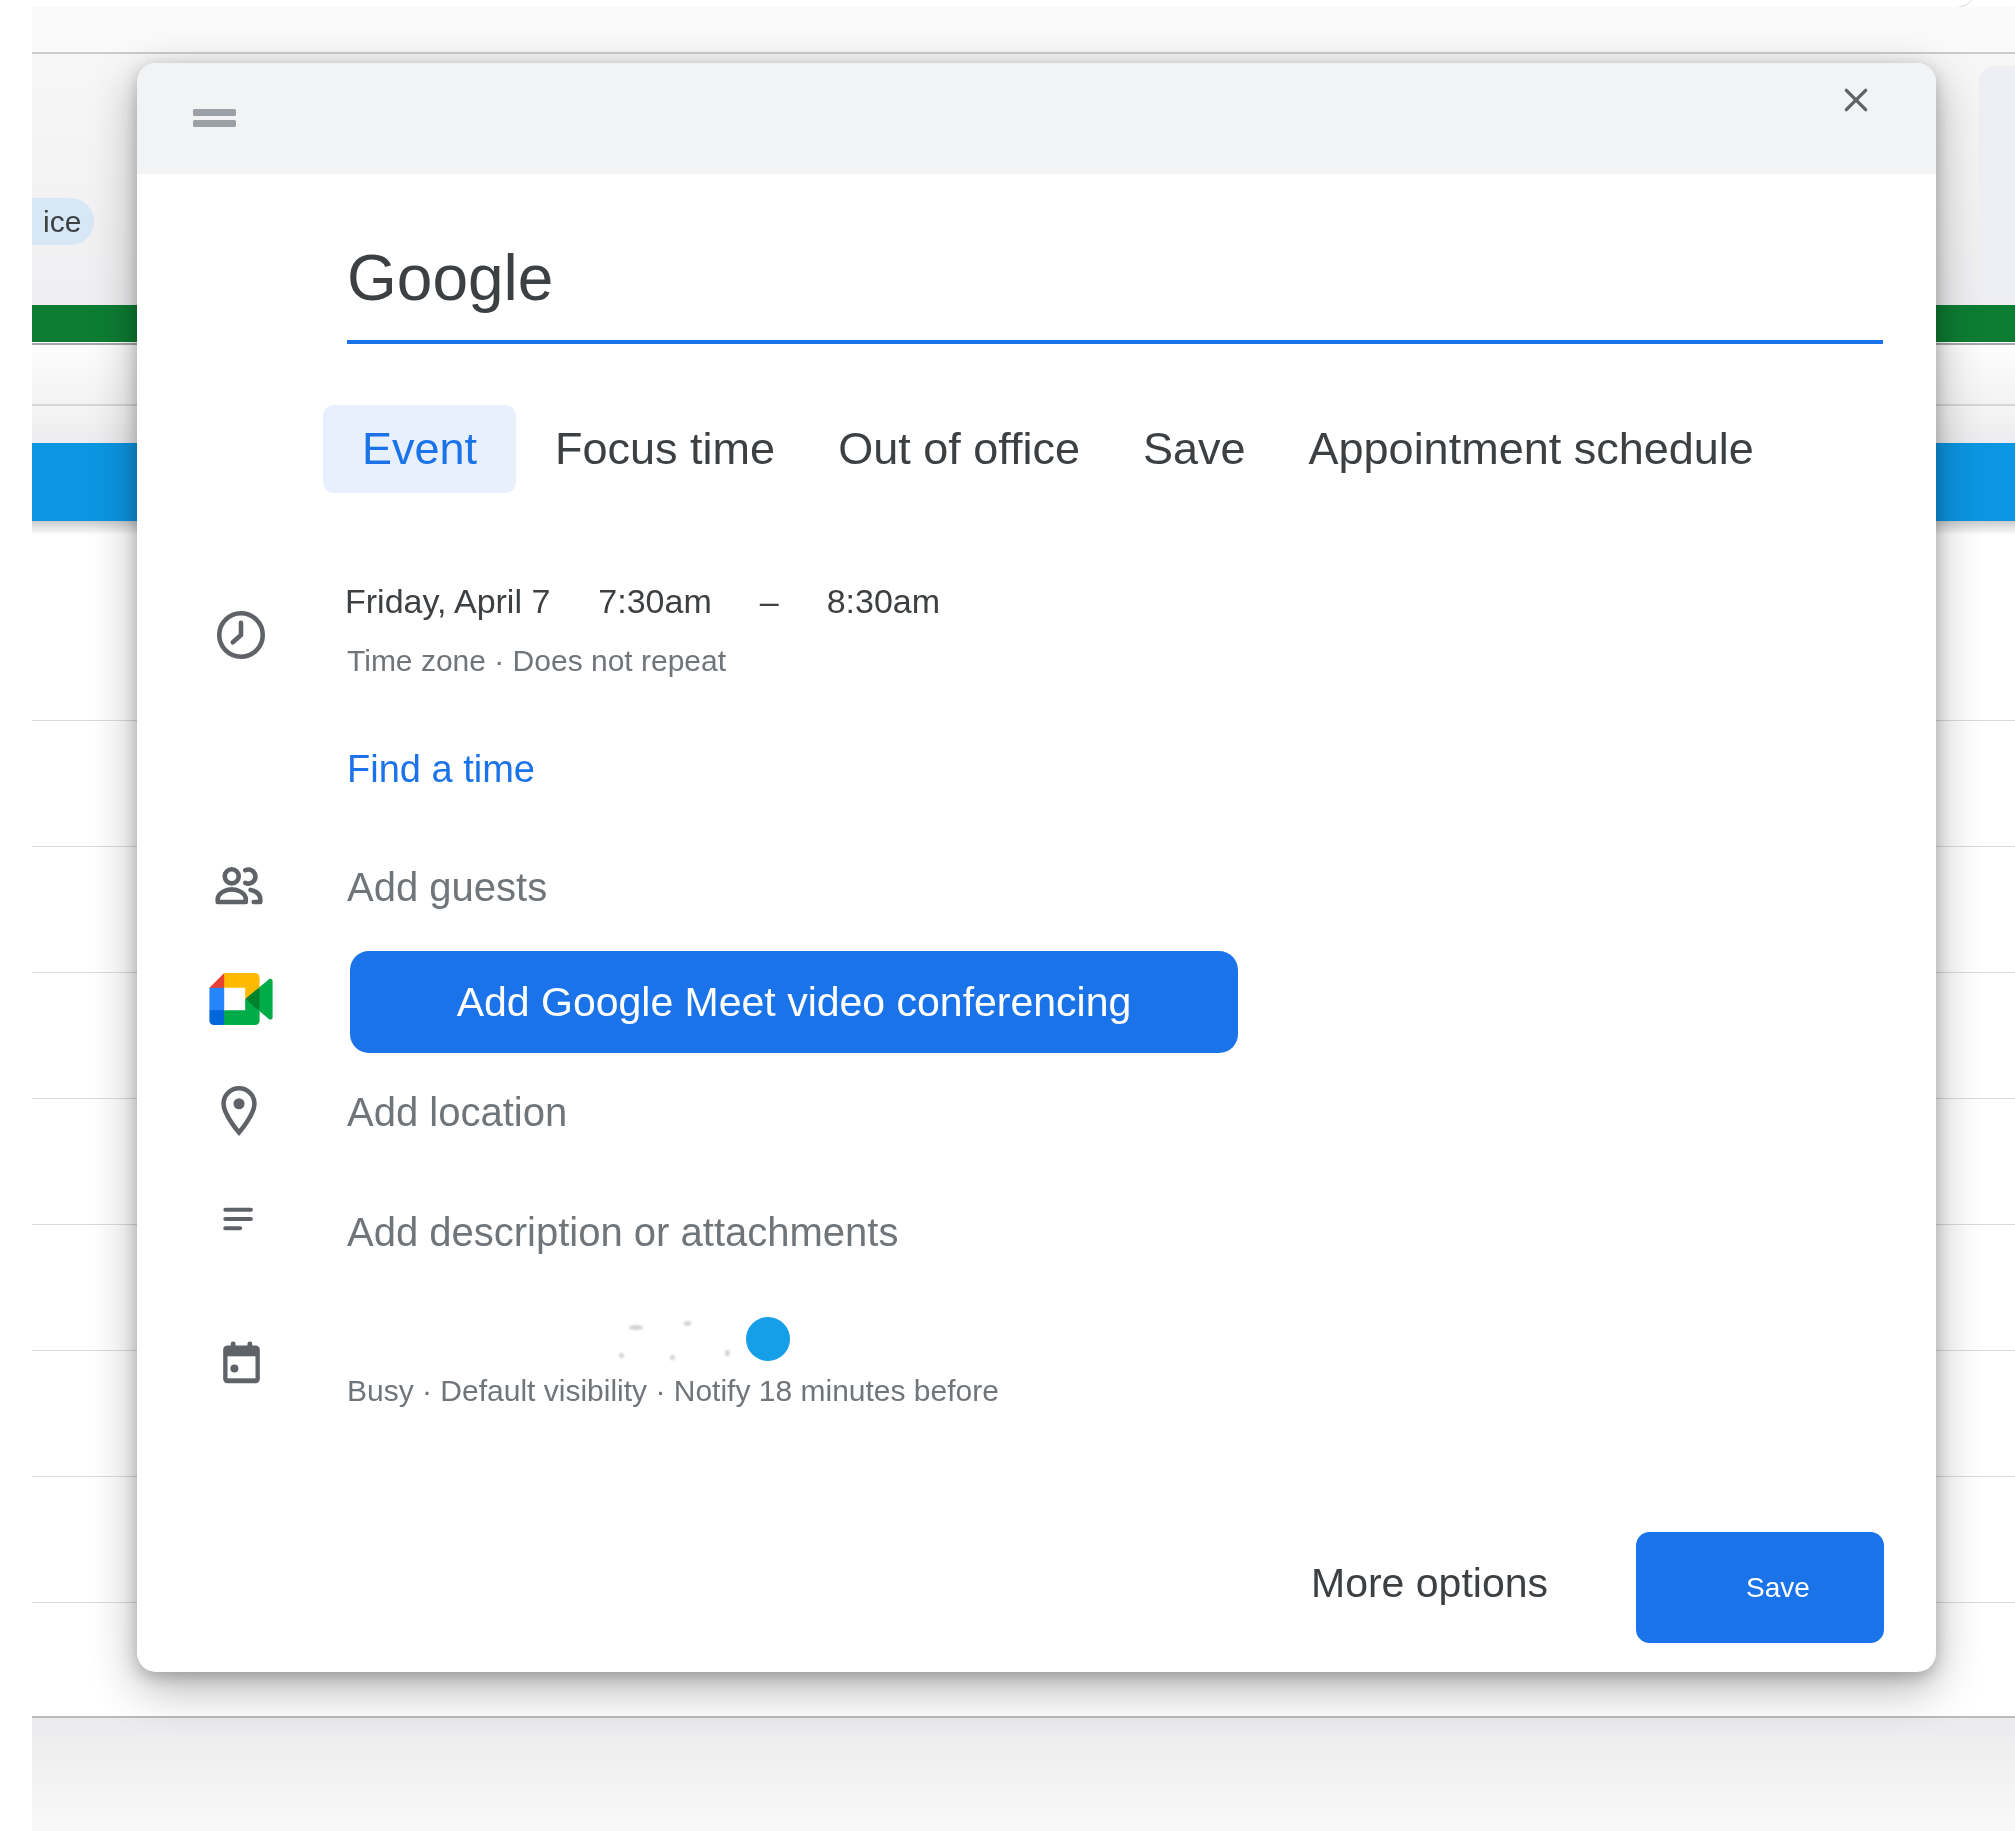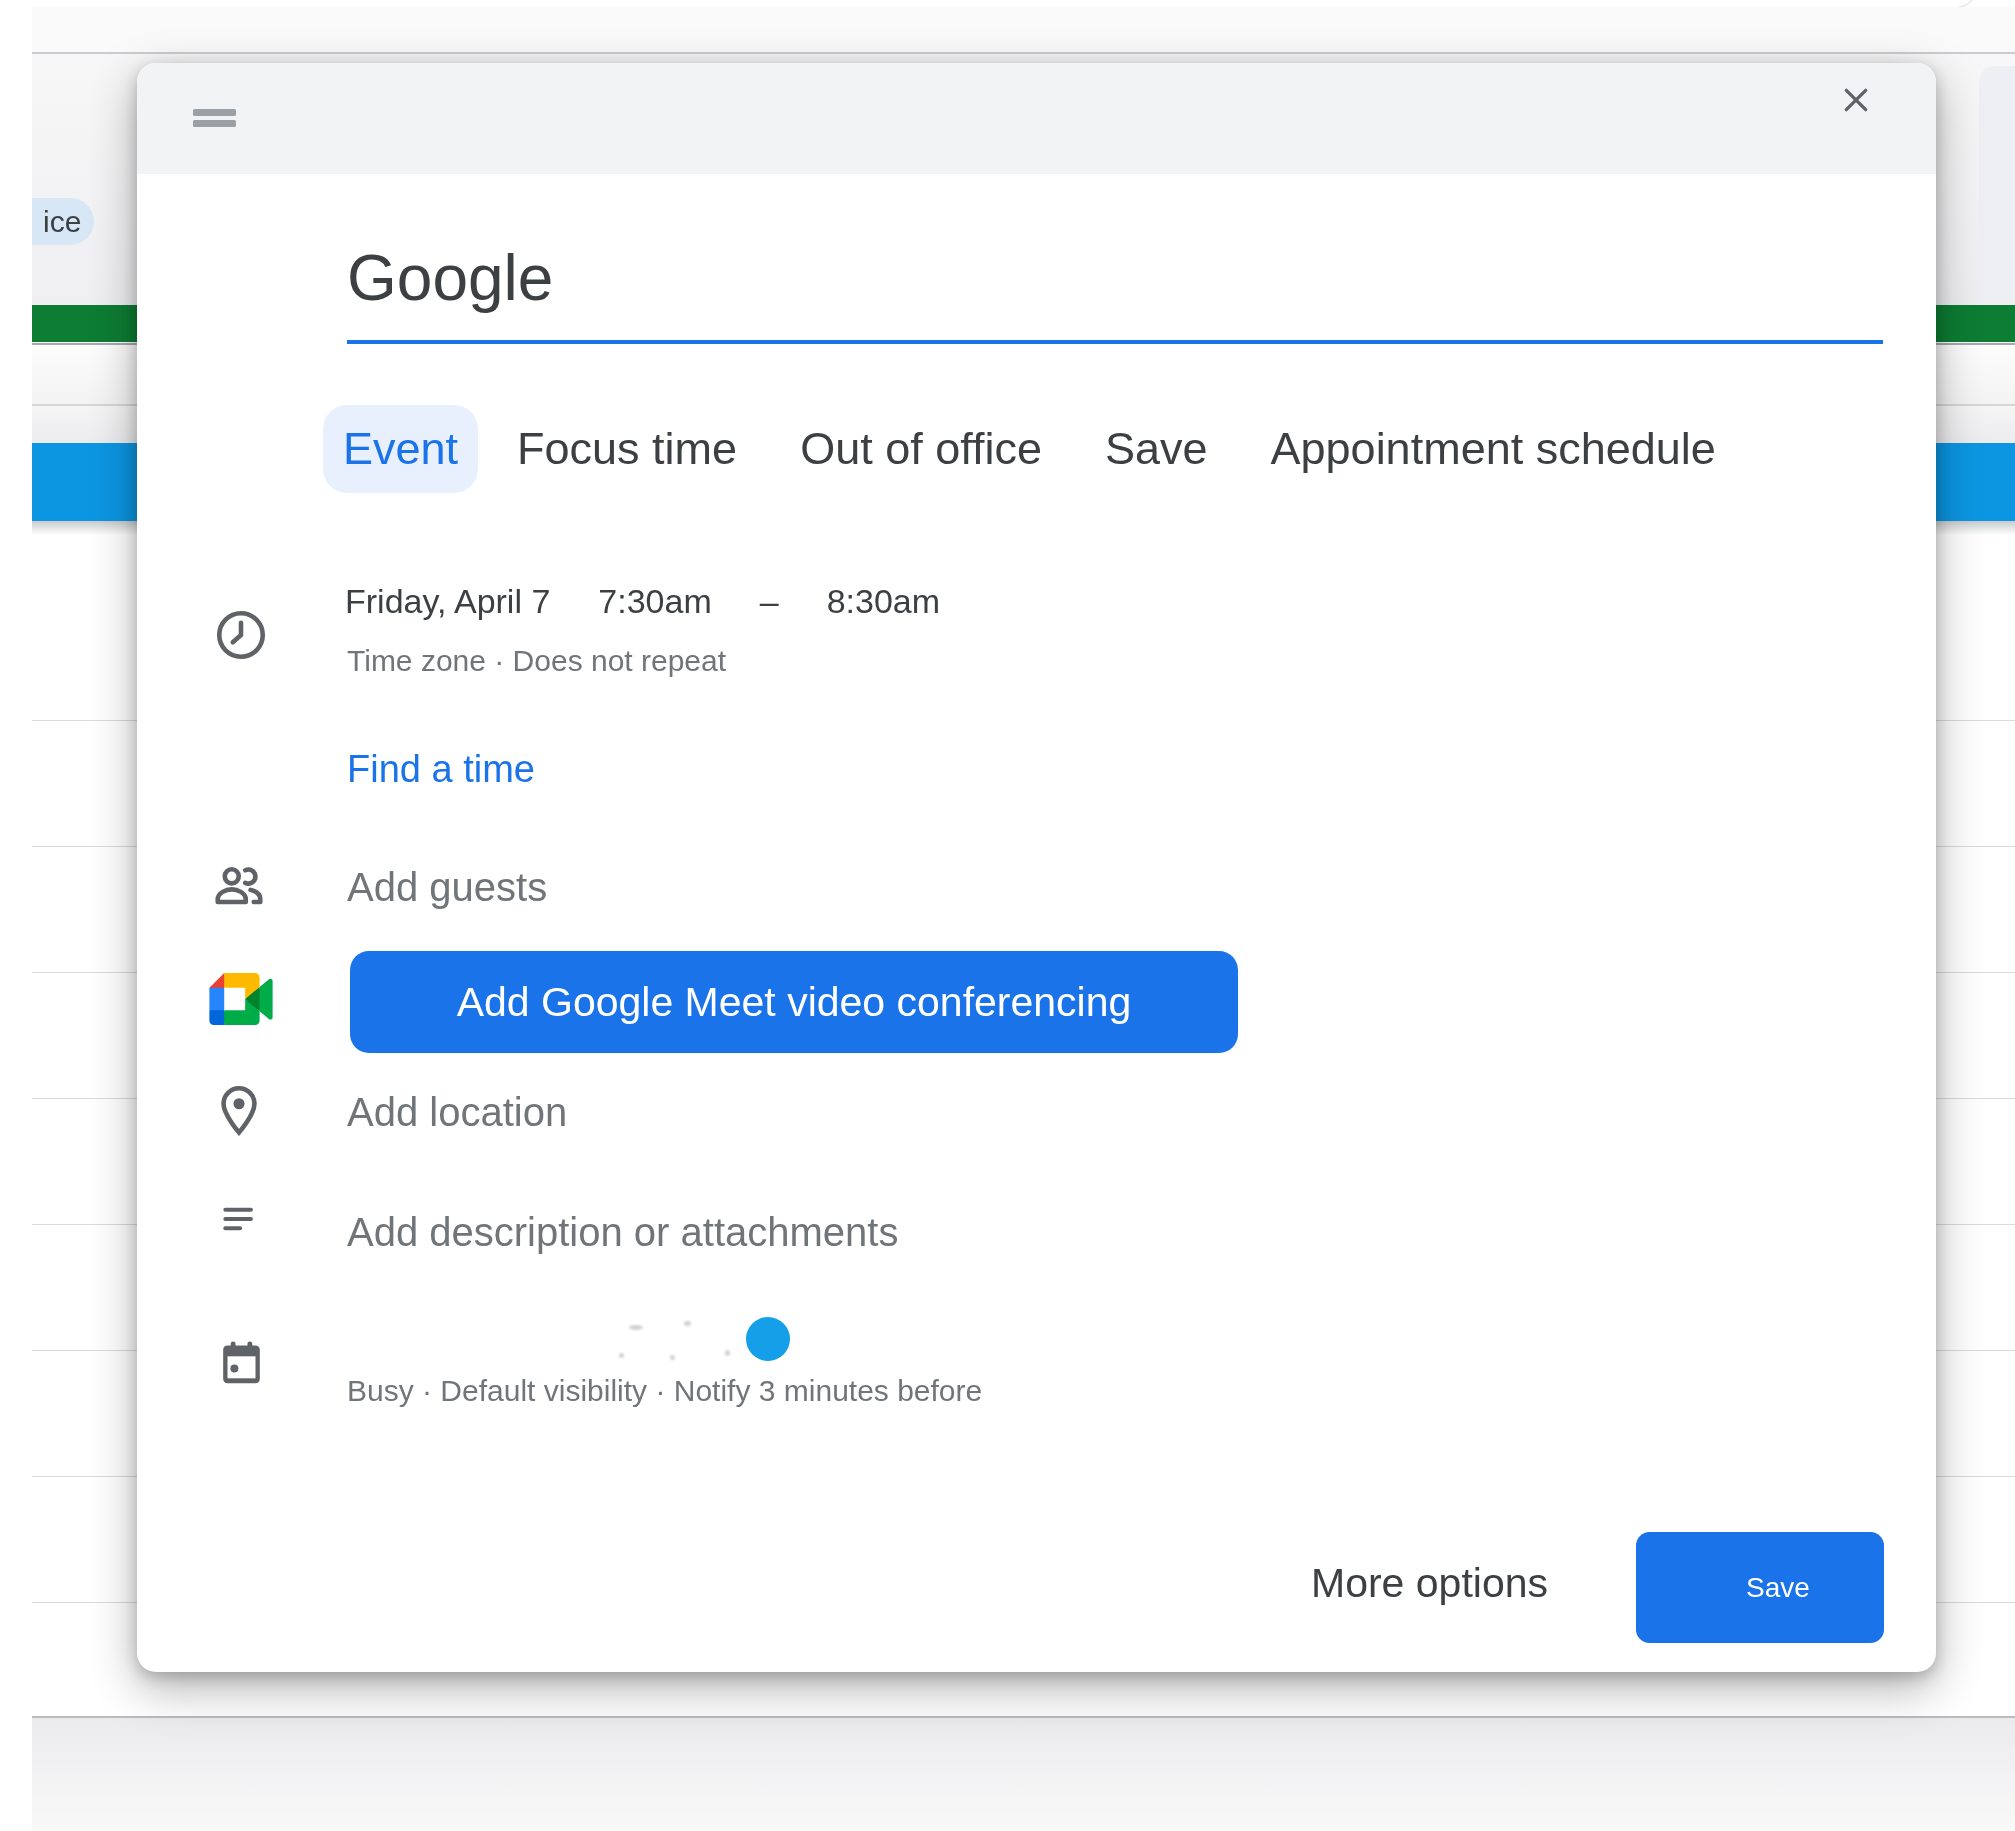--- a/index.html
+++ b/index.html
@@ -48,22 +48,22 @@
   .drag-handle .bar{width:43px;height:6.8px;background:#9aa0a6;border-radius:1.6px;margin-bottom:4.7px;}
   .close-btn{position:absolute;right:60px;top:17px;width:40px;height:40px;cursor:pointer;}
 
   .title-input{position:absolute;left:210px;top:178px;width:1536px;height:100px;
     font-size:64px;color:var(--ink);white-space:nowrap;}
   .title-underline{position:absolute;left:210px;top:277px;width:1536px;height:4.2px;background:var(--accent);}
 
   .tabs{position:absolute;left:210px;top:342px;height:88px;display:flex;align-items:center;gap:63px;}
   .tab{font-size:45px;color:var(--ink);white-space:nowrap;cursor:pointer;}
   .tab.active{color:var(--accent);font-weight:700;background:var(--accent-soft);
-    border-radius:24px;height:88px;display:flex;align-items:center;
-    padding:0 20px;margin-left:-24px;margin-right:-24px;font-weight:500;}
+    border-radius:11px;height:88px;display:flex;align-items:center;
+    padding:0 39px;margin-left:-24px;margin-right:-24px;font-weight:500;}
 
   .row-icon{position:absolute;width:58px;height:58px;}
   .dt-line1{position:absolute;left:208px;top:519px;display:flex;gap:48px;align-items:baseline;
     font-size:34px;color:var(--ink);}
   .dt-line1 .dash{color:var(--ink);}
   .dt-line2{position:absolute;left:210px;top:581px;font-size:30px;color:var(--muted);}
   .find-time{position:absolute;left:210px;top:685px;font-size:38px;font-weight:500;
     color:var(--accent);cursor:pointer;}
   .guests{position:absolute;left:210px;top:802px;font-size:40px;color:var(--muted);cursor:text;}
   .meet-btn{position:absolute;left:213px;top:888px;width:888px;height:102px;background:var(--accent);
@@ -211,20 +211,20 @@
       </svg>
     </div>
     <div>
       <div class="speck" style="left:492px;top:1262px;width:13.6px;height:5.2px"></div>
       <div class="speck" style="left:547px;top:1258px;width:7.3px;height:4.7px"></div>
       <div class="speck" style="left:482px;top:1290px;width:5.2px;height:5.2px"></div>
       <div class="speck" style="left:533px;top:1292px;width:4.7px;height:4.7px"></div>
       <div class="speck" style="left:588px;top:1287px;width:5.2px;height:6.3px"></div>
     </div>
     <div class="cal-dot"></div>
-    <div class="busy-meta nowrap">Busy · Default visibility · Notify 3 minutes before</div>
+    <div class="busy-meta nowrap">Busy · Default visibility · Notify 18 minutes before</div>
 
     <div class="more-options nowrap">More options</div>
     <button class="save-btn">Save</button>
   </div>
 
 </div>
 
 
 </body></html>

